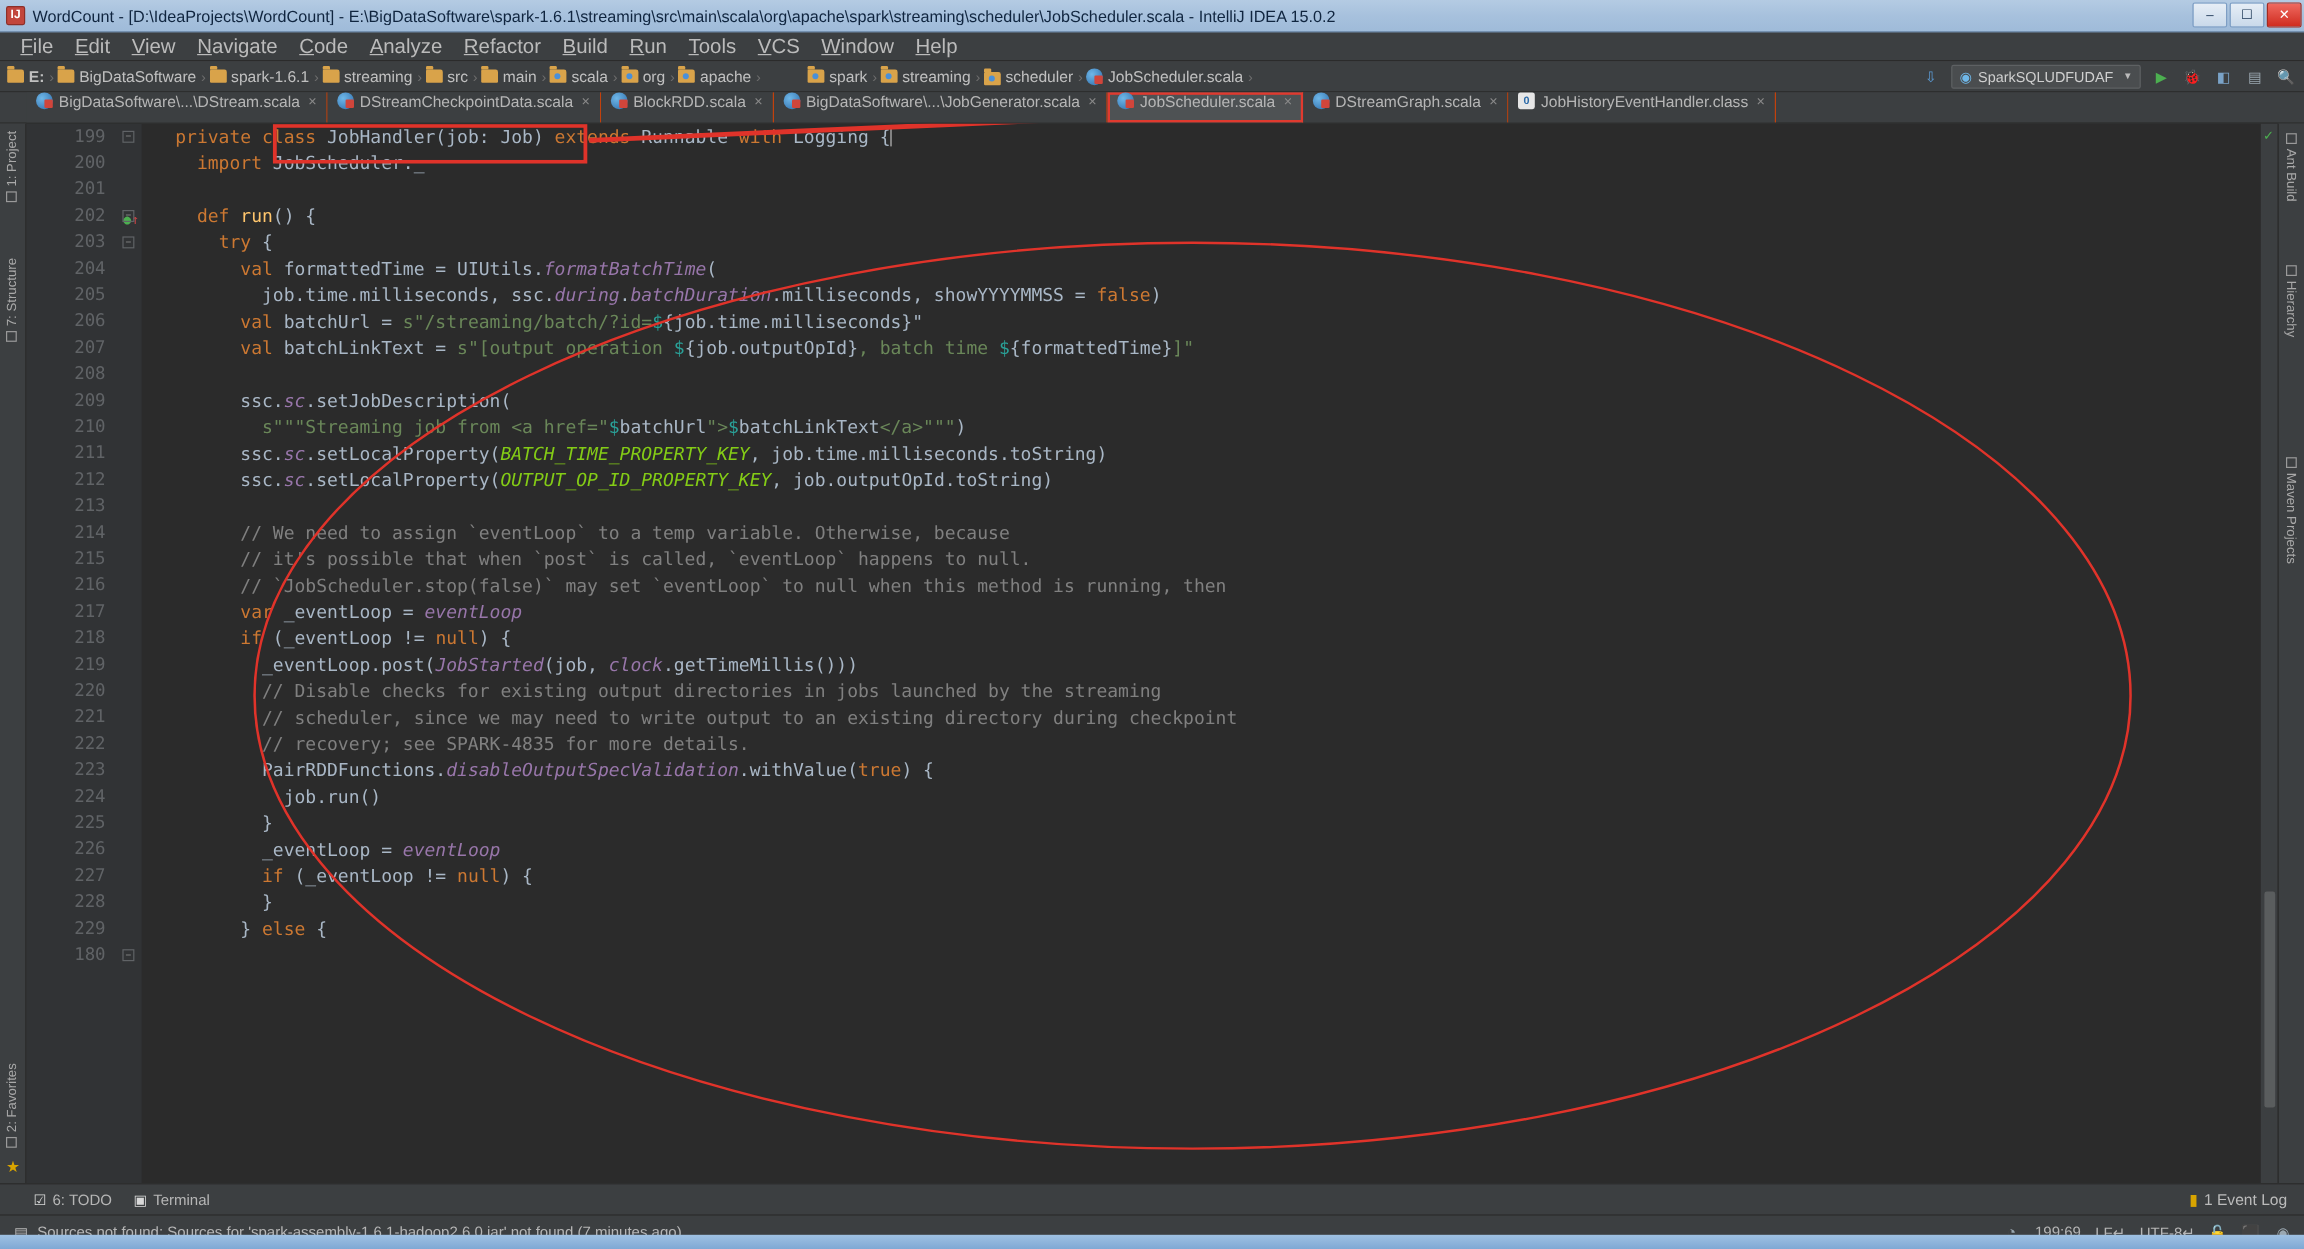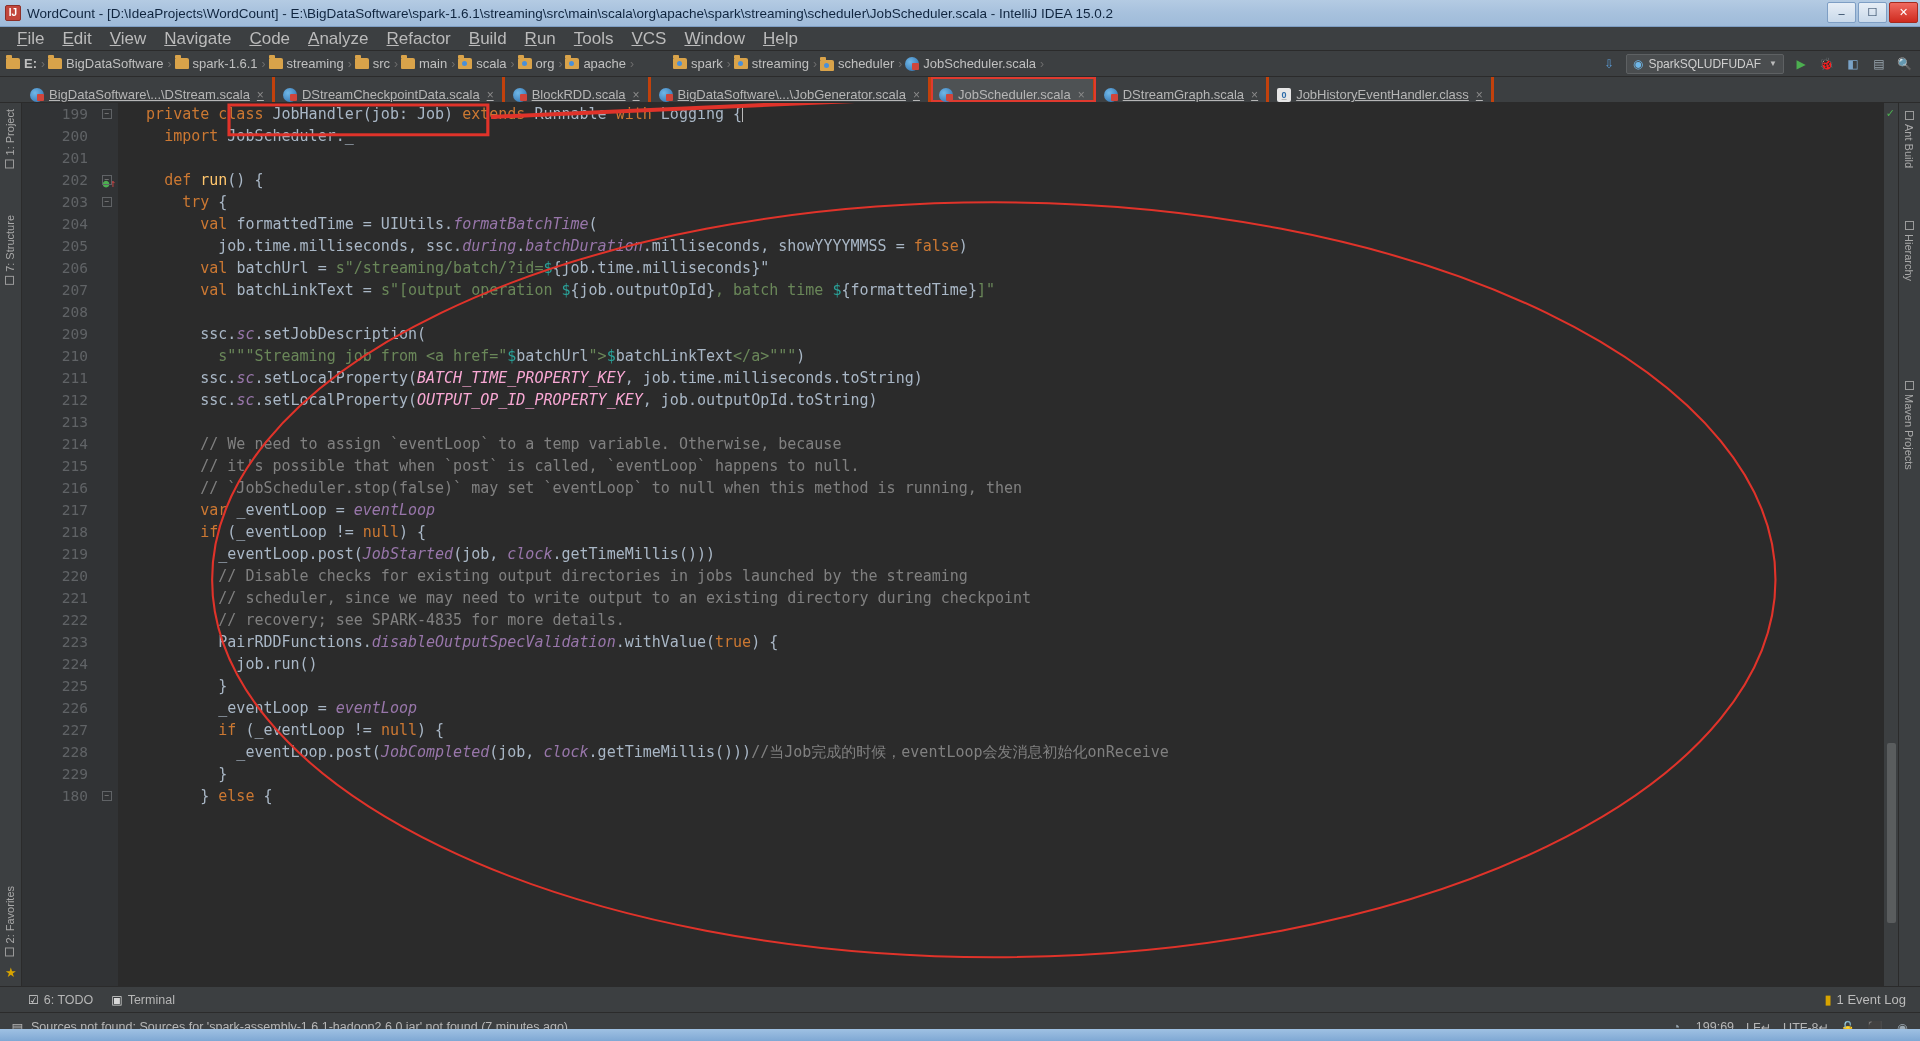--- a/index.html
+++ b/index.html
@@ -42,22 +42,22 @@
   .scalaicon::after{content:"";position:absolute;right:0;bottom:1px;width:7px;height:7px;background:#d0453b;border-radius:1px;}
   .navbar .right{ position:absolute; right:6px; display:flex; align-items:center; gap:8px; }
   .runcfg{ background:#4a4d4f; border:1px solid #5e6163; border-radius:2px; height:20px;
            display:flex;align-items:center;padding:0 6px; font-size:12px; color:#cfcfcf; min-width:150px;}
   .runcfg .cb{ margin-left:auto; font-size:8px; color:#bbb; padding-left:8px;}
   .ticon{ width:18px;height:18px; display:flex;align-items:center;justify-content:center; font-size:12px;}
 
   
   .tabbar{ height:26px; background:#3c3f41; display:flex; align-items:stretch; padding-left:22px;
            border-bottom:1px solid #2b2b2b; position:relative;}
-  .tab{ display:flex;align-items:flex-end; padding:0 8px; font-size:13px; color:#b6b6b6;
-        border-right:3px solid #c2410c; white-space:nowrap; position:relative; background:#3c3f41;text-decoration:underline;}
+  .tab{ display:flex;align-items:flex-start; padding:0 8px; font-size:13px; color:#b6b6b6;
+        border-right:1px solid #c2410c; white-space:nowrap; position:relative; background:#3c3f41;}
   .tab.active{ background:#4e5254; }
   .tab.highlight{ outline:2px solid #e03a2f; outline-offset:-2px; }
   .tab .x{ margin-left:7px; color:#8a8a8a; font-size:12px;}
   .tabicon{ width:14px;height:14px;margin-right:5px;border-radius:50%;
             background:radial-gradient(circle at 35% 35%,#6fb7e8,#2b6aa8); position:relative;}
   .tabicon::after{content:"";position:absolute;right:0;bottom:1px;width:7px;height:7px;background:#d0453b;border-radius:1px;}
   .tabicon.cls{ border-radius:2px; background:#e6e6e6; }
   .tabicon.cls::after{ content:"0"; position:static; display:block; color:#2b6aa8; font-size:9px;
                        font-weight:bold; text-align:center; line-height:14px; width:14px;height:14px;background:none;}
 
@@ -78,21 +78,21 @@
   .fold{ position:absolute; right:6px; top:6px; width:10px;height:10px; border:1px solid #606366;
          color:#8a8a8a; font-size:8px; line-height:8px; text-align:center; }
   .code{ flex:1; position:relative; overflow:hidden;}
   .cline{ height:22px; line-height:22px; white-space:pre; font-family:"DejaVu Sans Mono", monospace;
           font-size:15px; color:#a9b7c6; padding-left:10px; }
   .k{color:#cc7832;}
   .fn{color:#ffc66d;}          
   .st{color:#6a8759;}          
   .cm{color:#808080;}          
   .fl{color:#9876aa;font-style:italic;}  
-  .cn{color:#f9a8d4;font-style:italic;}  
+  .cn{color:#84cc16;font-style:italic;}  
   .ip{color:#2aa198;}
   .cls{color:#a9b7c6;}
   .caret{ display:inline-block; width:1px; height:17px; background:#bbbbbb; vertical-align:-3px;}
 
   
   .ovl{ position:absolute; inset:0; pointer-events:none; }
   .scrollmark{ position:absolute; right:0; width:14px; background:#3c3f41; top:0; bottom:0;}
   .vthumb{ position:absolute; right:2px; width:9px; background:#5a5d5e; border-radius:2px;}
 
   
@@ -338,21 +338,20 @@
         <div class="cline"><span class="">        </span><span class="k">if </span><span class="cls">(_eventLoop != </span><span class="k">null</span><span class="cls">) {</span></div>
         <div class="cline"><span class="cls">          _eventLoop.post(</span><span class="fl">JobStarted</span><span class="cls">(job, </span><span class="fl">clock</span><span class="cls">.getTimeMillis()))</span></div>
         <div class="cline"><span class="cm">          // Disable checks for existing output directories in jobs launched by the streaming</span></div>
         <div class="cline"><span class="cm">          // scheduler, since we may need to write output to an existing directory during checkpoint</span></div>
         <div class="cline"><span class="cm">          // recovery; see SPARK-4835 for more details.</span></div>
         <div class="cline"><span class="cls">          PairRDDFunctions.</span><span class="fl">disableOutputSpecValidation</span><span class="cls">.withValue(</span><span class="k">true</span><span class="cls">) {</span></div>
         <div class="cline"><span class="cls">            job.run()</span></div>
         <div class="cline"><span class="cls">          }</span></div>
         <div class="cline"><span class="cls">          _eventLoop = </span><span class="fl">eventLoop</span></div>
         <div class="cline"><span class="">          </span><span class="k">if </span><span class="cls">(_eventLoop != </span><span class="k">null</span><span class="cls">) {</span></div>
-        <div class="cline"><span class="cls">            _eventLoop.post(</span><span class="fl">JobCompleted</span><span class="cls">(job, </span><span class="fl">clock</span><span class="cls">.getTimeMillis()))</span><span class="cm">//当Job完成的时候，eventLoop会发消息初始化onReceive</span></div>
         <div class="cline"><span class="cls">          }</span></div>
         <div class="cline"><span class="cls">        } </span><span class="k">else </span><span class="cls">{</span></div>
       </div>
 
     <svg class="ovl" width="100%" height="100%" viewBox="0 0 1776 889" preserveAspectRatio="none">
       <ellipse cx="920" cy="480" rx="740" ry="380" fill="none" stroke="#e0332a" stroke-width="2"></ellipse>
       <rect x="196" y="2" width="245" height="30" fill="none" stroke="#e0332a" stroke-width="3"></rect>
       <g stroke="#e0332a" stroke-width="4" fill="none">
         <path d="M 444 14 L 1090 -16"></path>
       </g>

